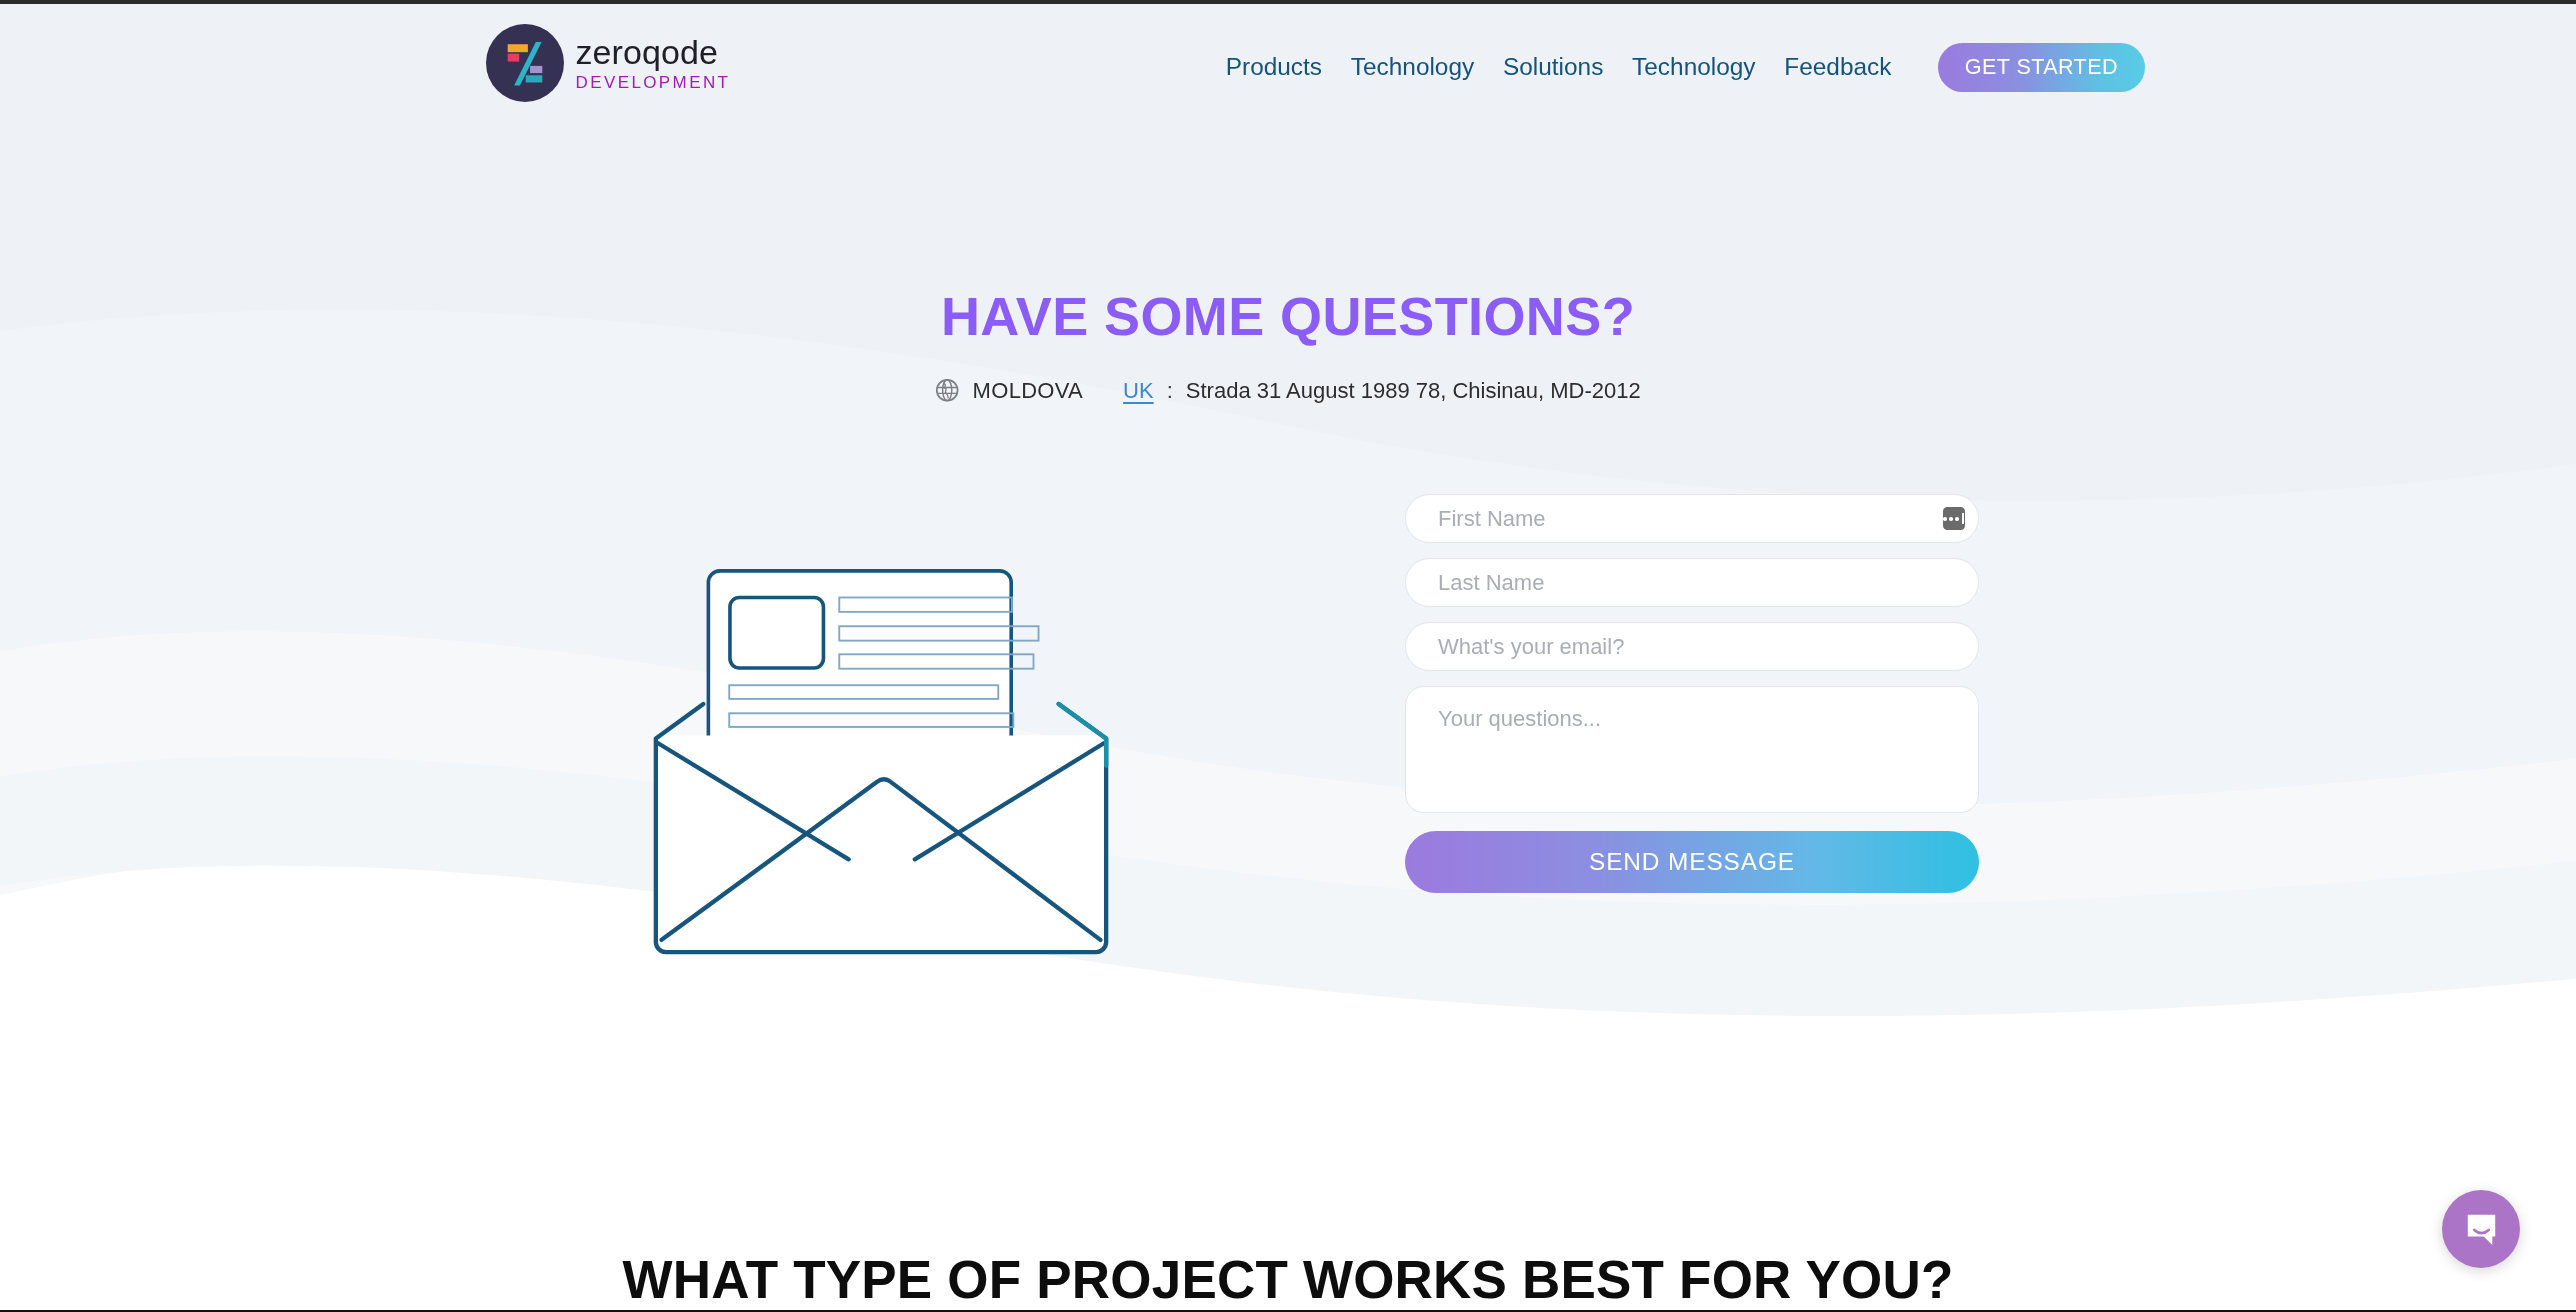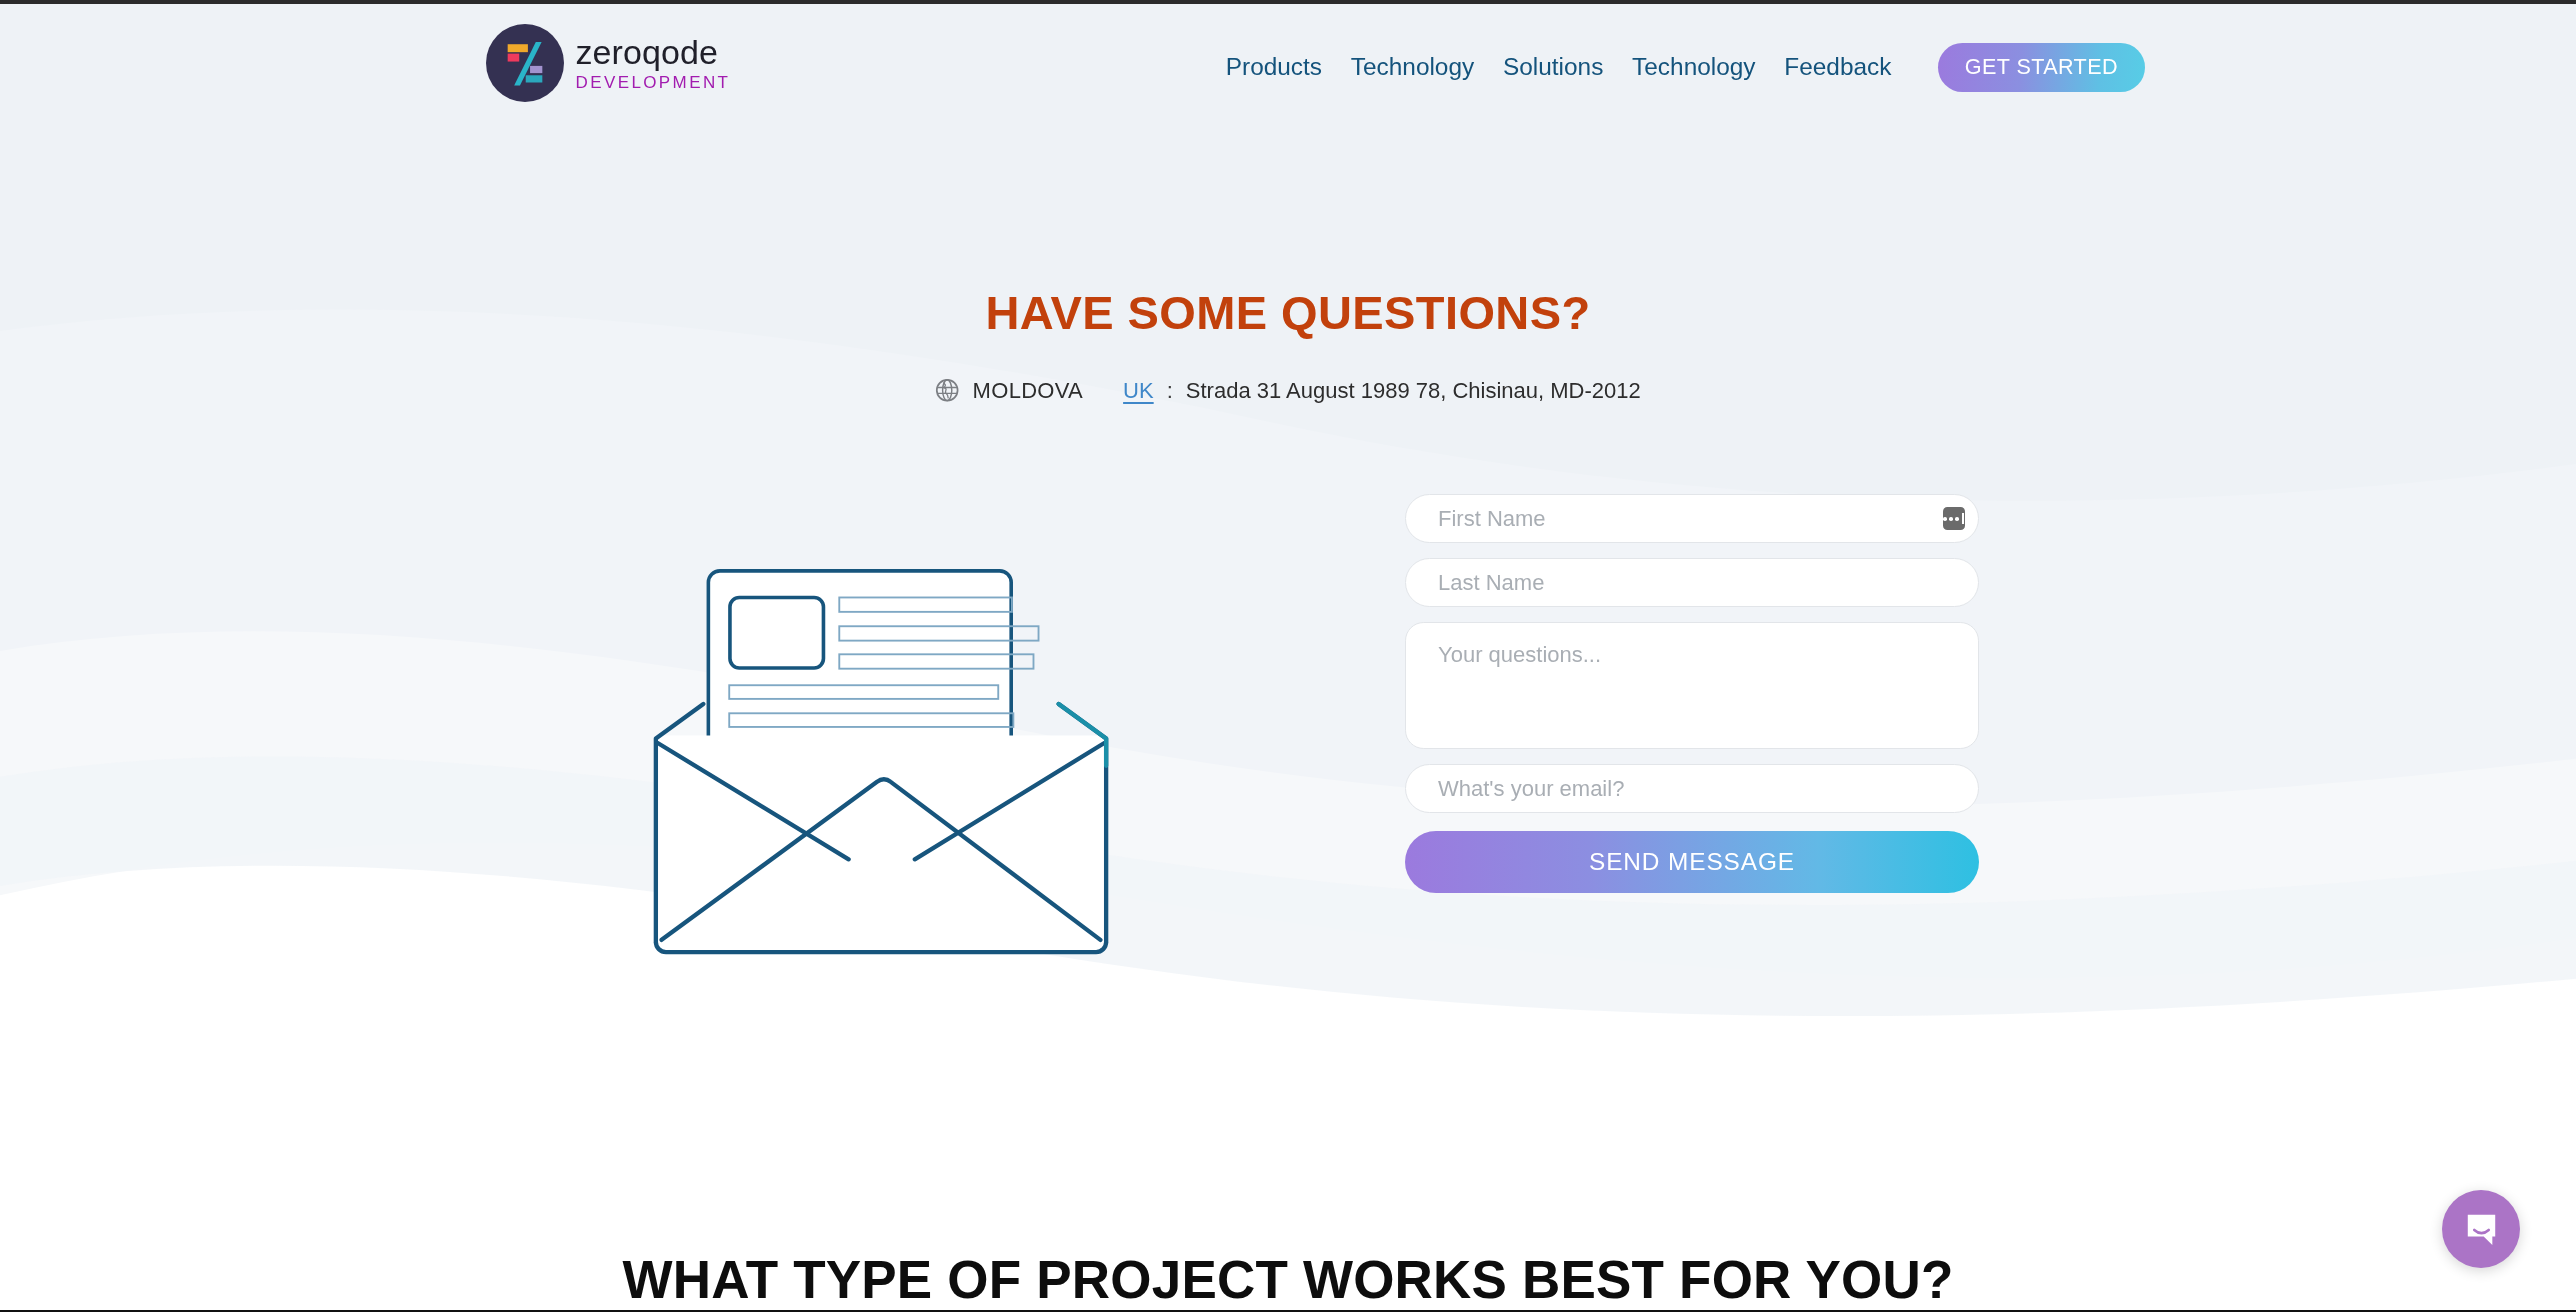--- a/index.html
+++ b/index.html
@@ -142,23 +142,23 @@
     width: 2576px;
     z-index: 10;
   }
 
   .hero-title {
     position: absolute;
     top: 285px;
     left: 0;
     width: 2576px;
     text-align: center;
-    font-size: 47px;
+    font-size: 54px;
     font-weight: bold;
-    color: #c2410c;
+    color: #8b5cf6;
     letter-spacing: 0.4px;
     line-height: 1;
   }
 
   .locations {
     position: absolute;
     top: 374px;
     left: 0;
     width: 2576px;
     display: flex;
@@ -453,25 +453,25 @@
           <span class="dot"></span>
           <span class="caret"></span>
         </span>
       </div>
 
       <div class="field">
         <input class="text-input" type="text" placeholder="Last Name" style="">
       </div>
 
       <div class="field">
+        <input class="text-input" type="text" placeholder="What's your email?" style="">
+      </div>
+
+      <div class="field">
         <textarea class="text-area" placeholder="Your questions..." style=""></textarea>
-      </div>
-
-      <div class="field">
-        <input class="text-input" type="text" placeholder="What's your email?" style="">
       </div>
 
       <button class="submit-btn" type="submit">SEND MESSAGE</button>
     </form>
 
   </section>
 
   <section class="section-projects">
     <h2 class="section-title">WHAT TYPE OF PROJECT WORKS BEST FOR YOU?</h2>
   </section>

